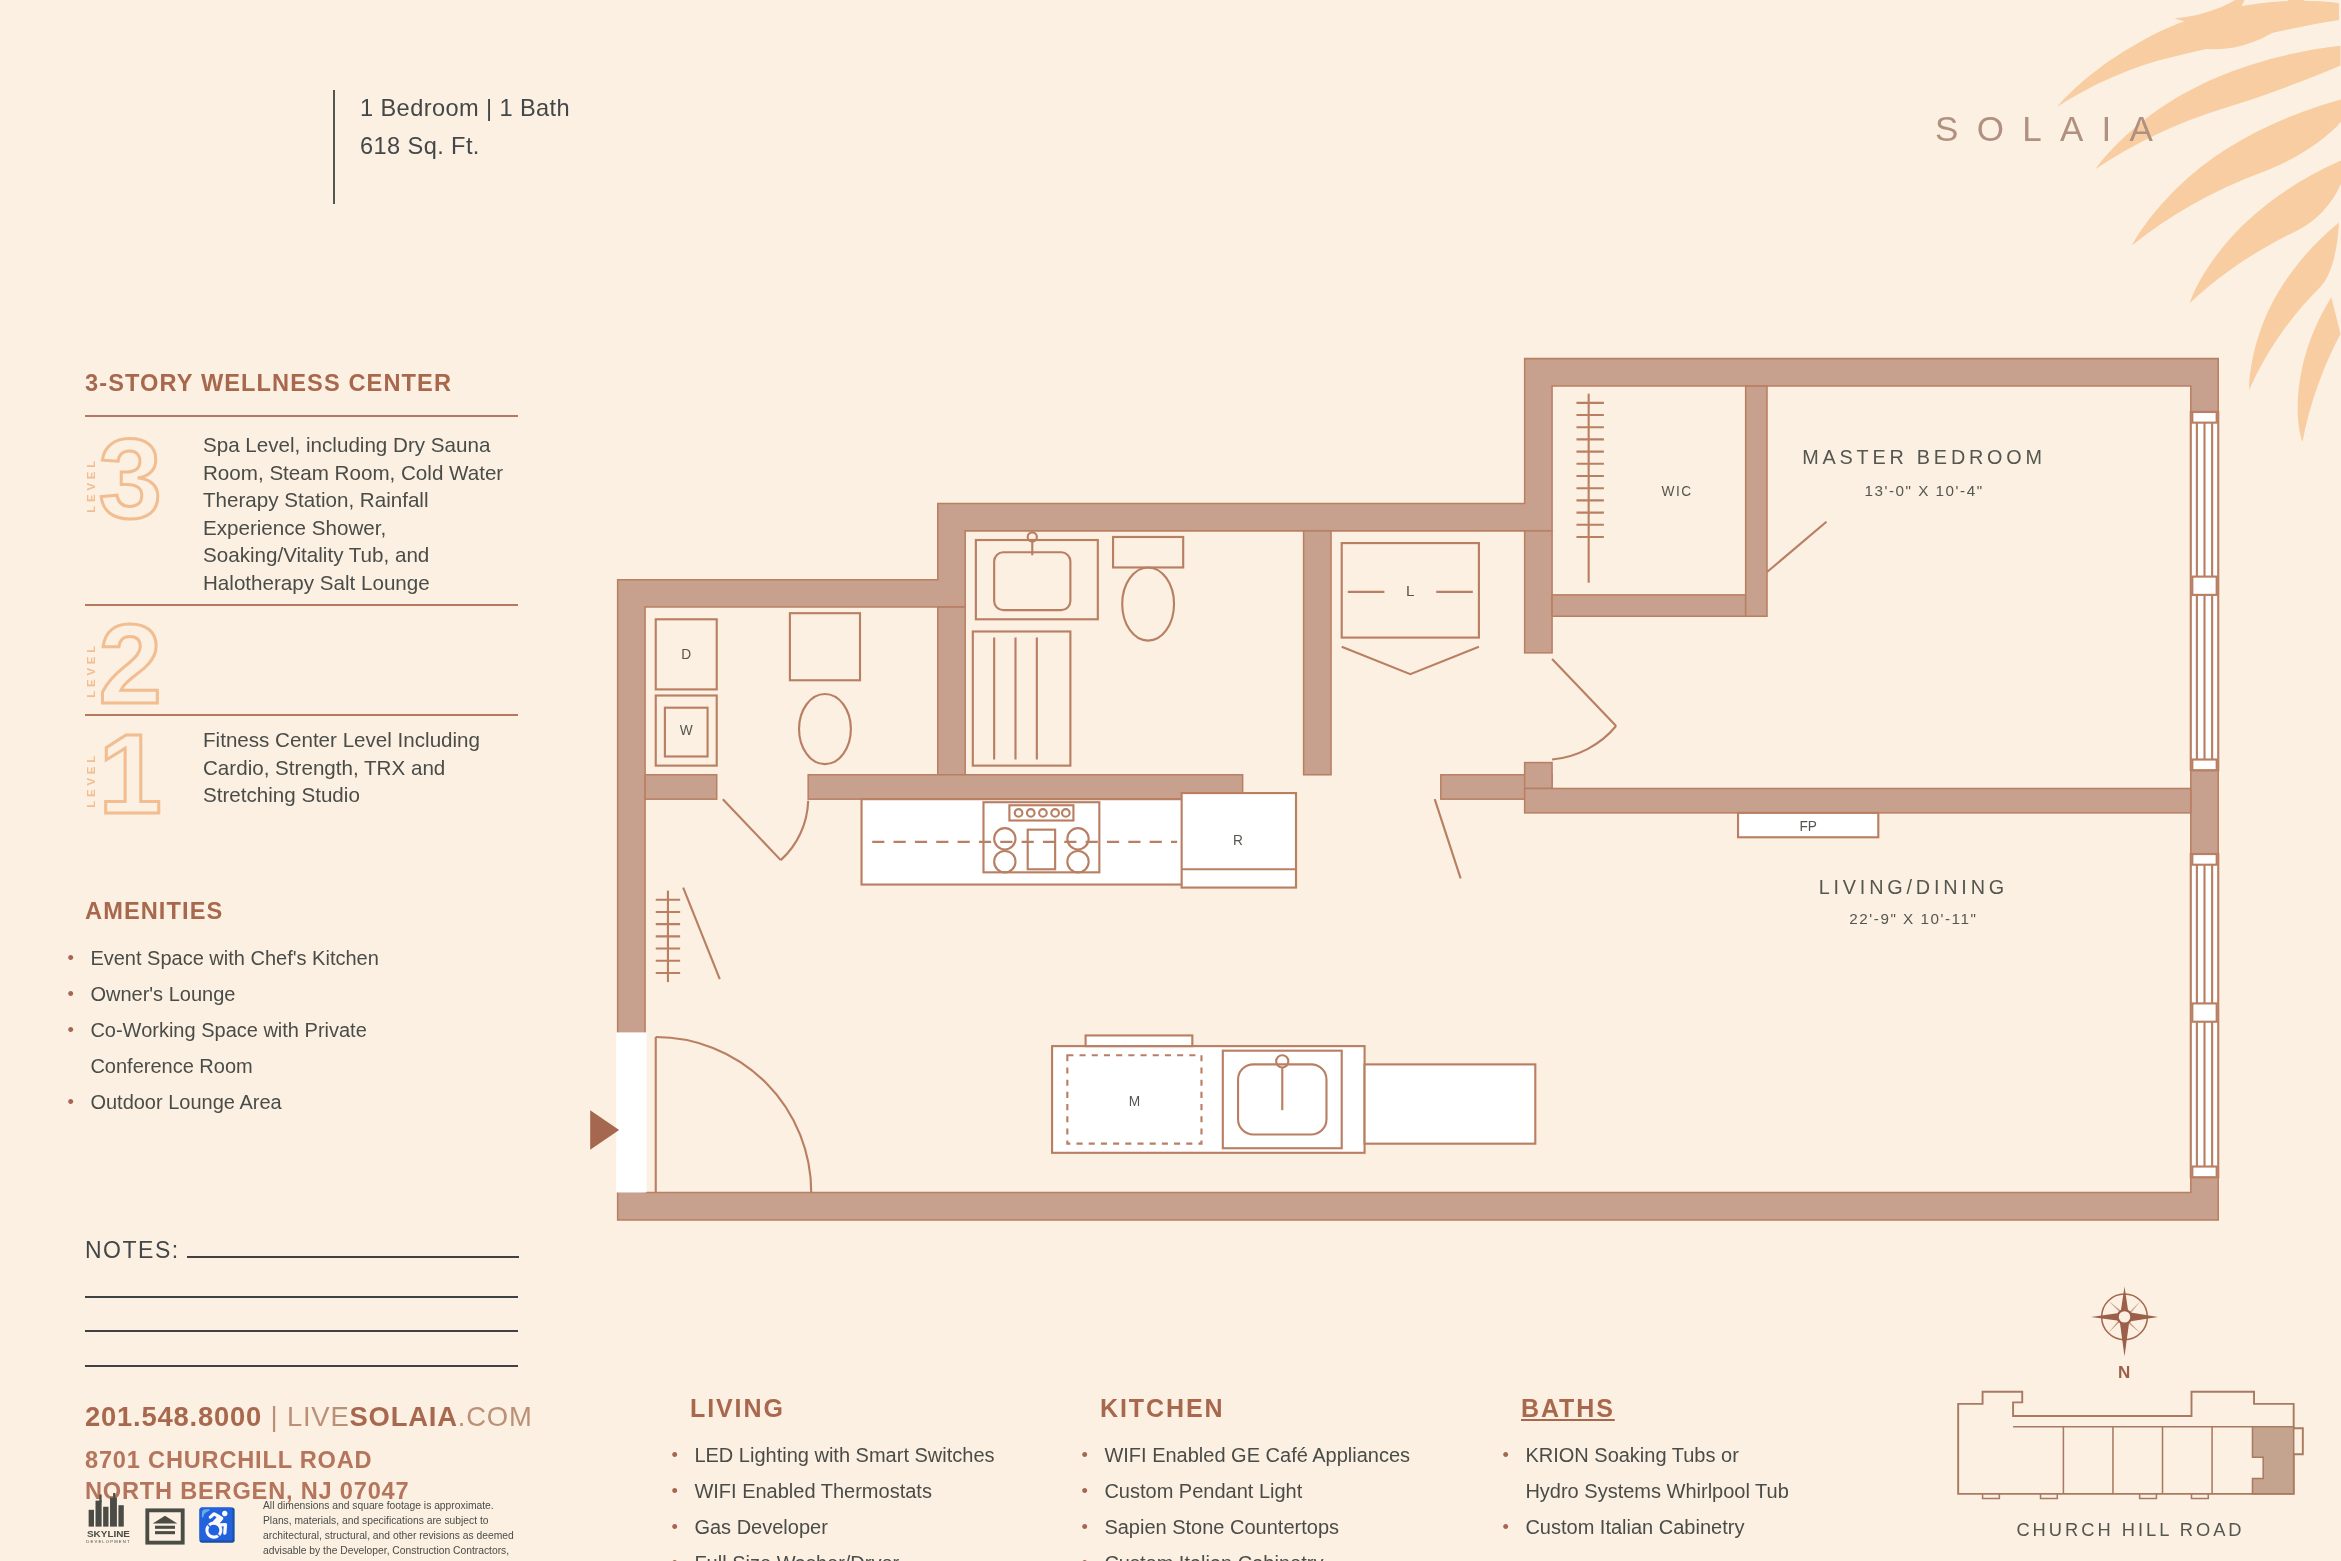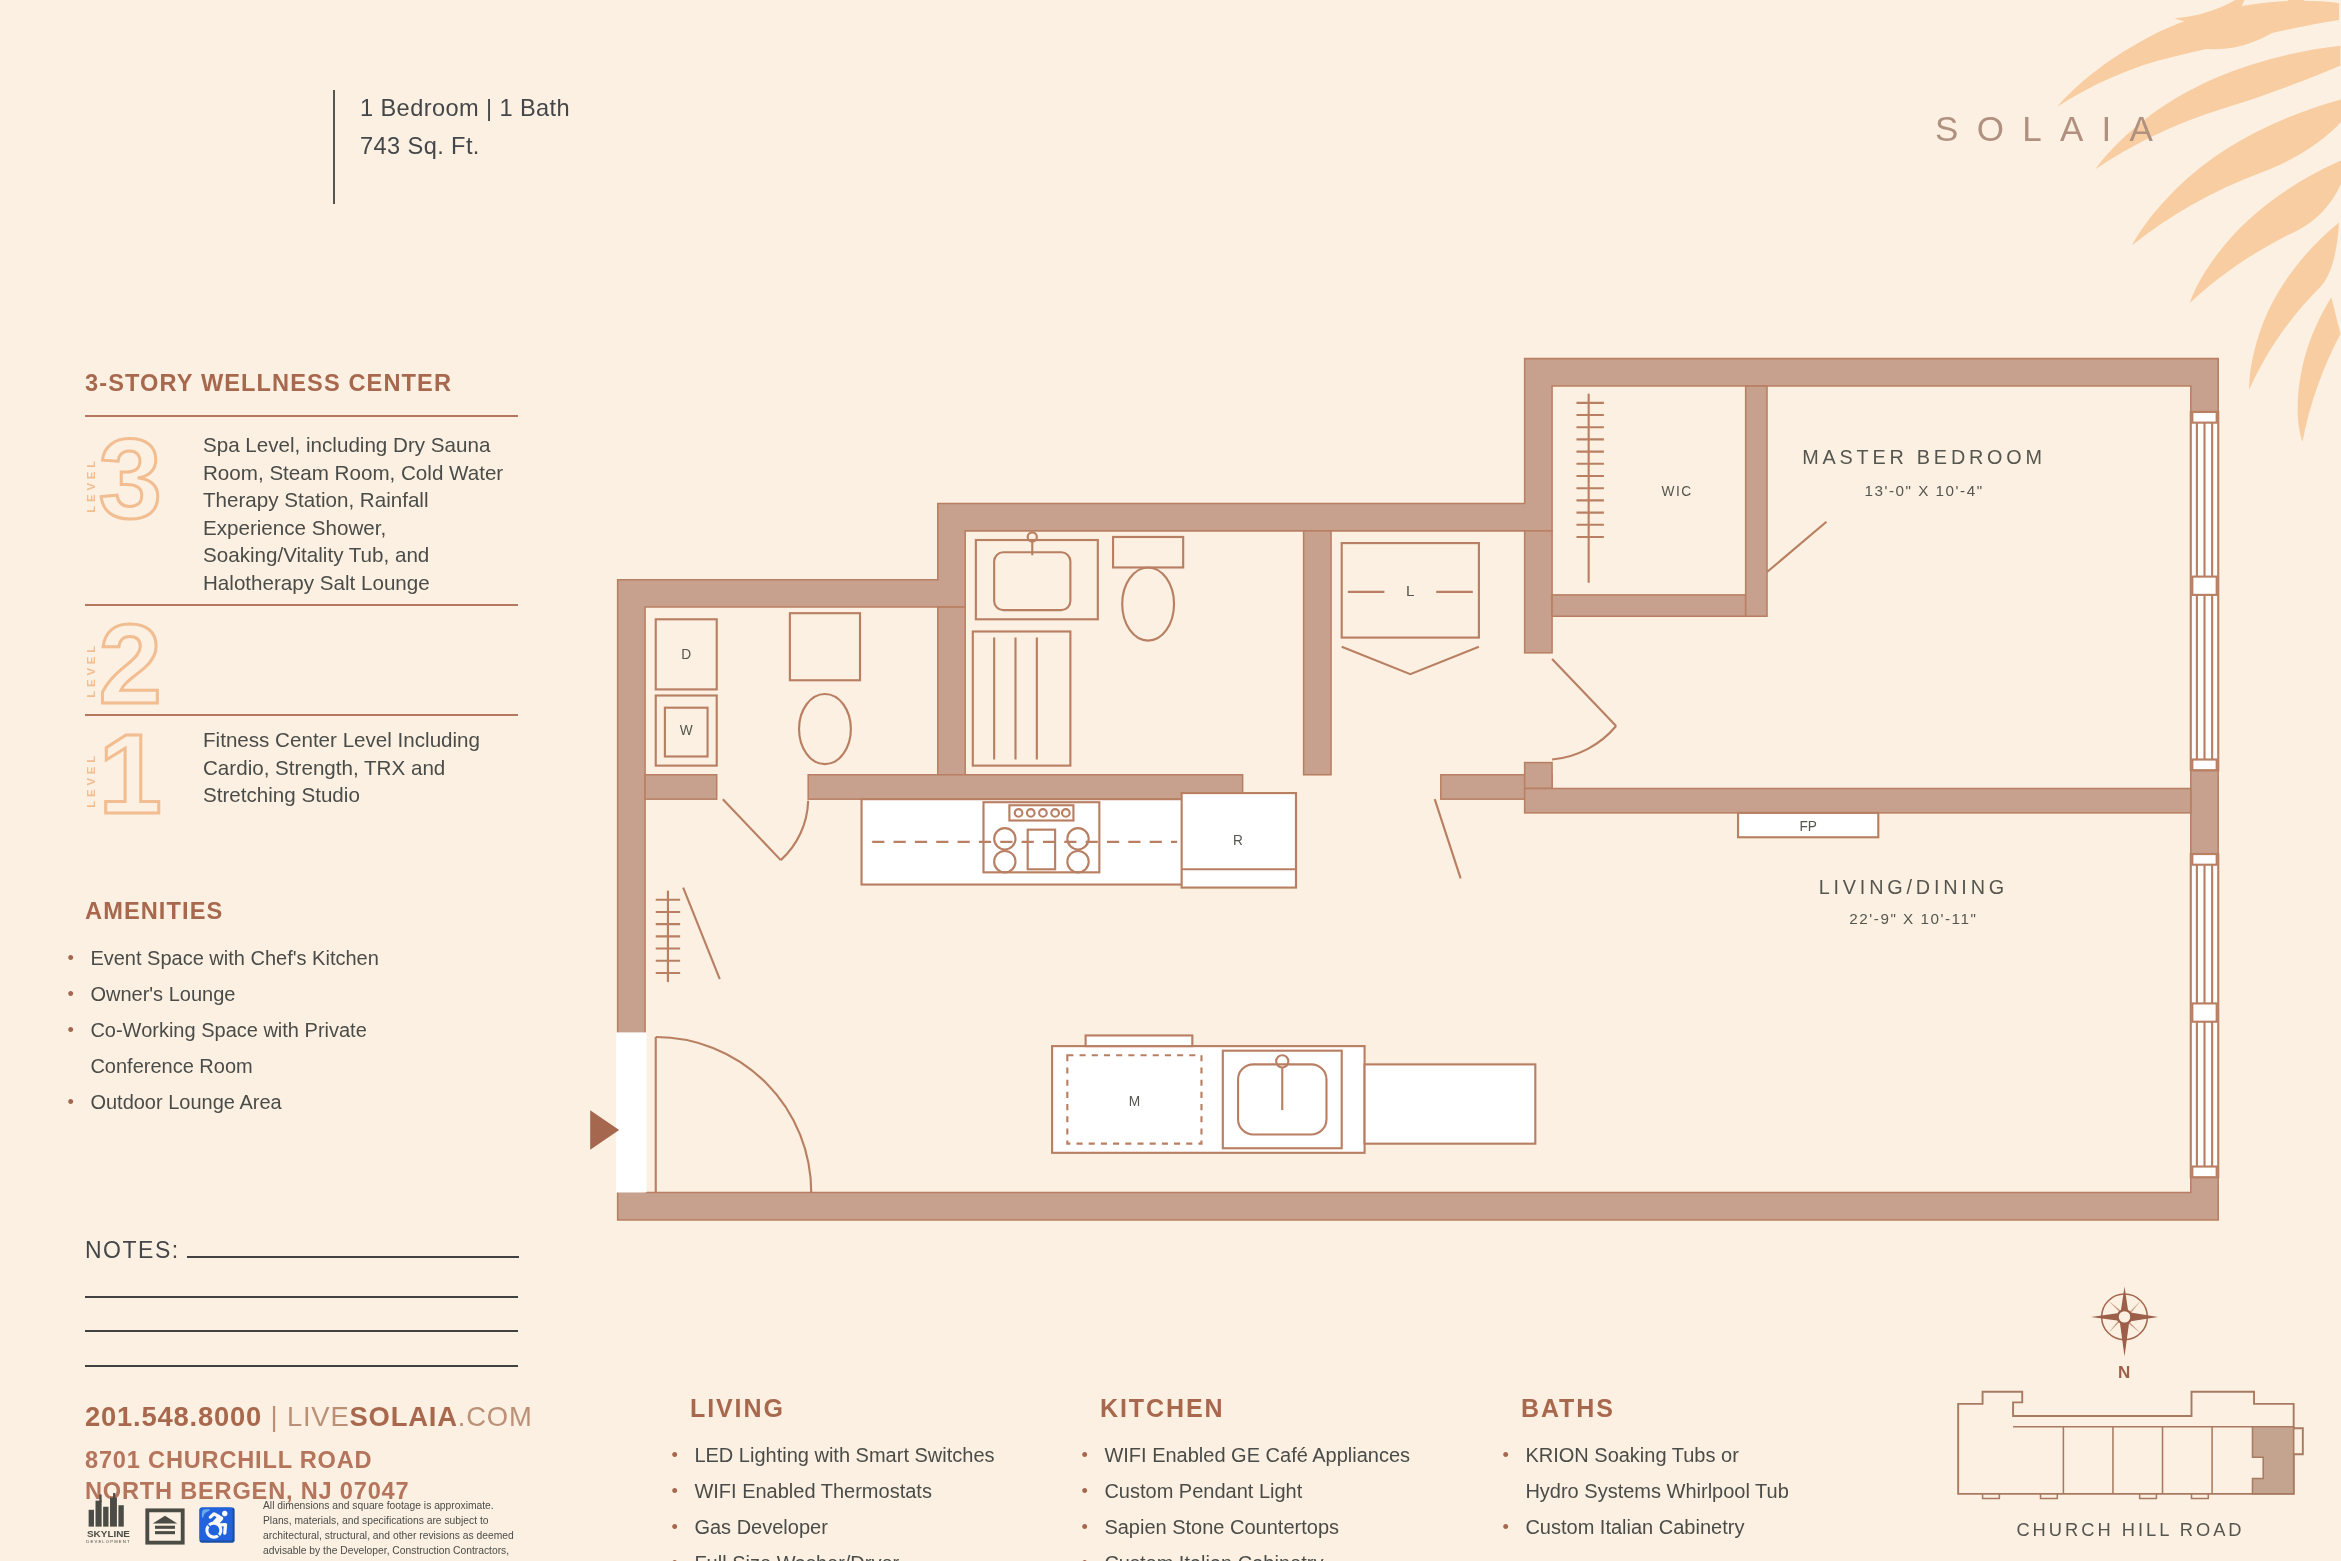--- a/index.html
+++ b/index.html
@@ -54,21 +54,21 @@
       <path d="M676,292 C630,330 592,378 572,436 C562,466 558,492 558,512 C580,462 612,416 652,376 C666,361 674,330 676,292 Z"></path>
       <path d="M666,390 C640,432 624,478 622,528 C621,550 624,568 628,580 C638,528 656,480 678,438 Z"></path>
       <path d="M610,0 C570,30 524,52 472,58 C520,74 572,60 612,26 C622,18 628,8 630,0 Z"></path>
       <path d="M540,0 C515,14 488,22 460,24 C492,36 524,28 548,8 L552,0 Z"></path>
     </g>
   </svg>
 
   <div class="abs hdr-divider"></div>
   <div class="abs unit-info">
     <div>1 Bedroom | 1 Bath</div>
-    <div>743 Sq. Ft.</div>
+    <div>618 Sq. Ft.</div>
   </div>
   <div class="abs brand">SOLAIA</div>
 
   <div class="abs sec-head" style="left:85px;top:370px;text-align:right;">3-STORY WELLNESS CENTER</div>
   <div class="abs rule" style="top:415px;"></div>
 
   <div class="abs level-row" style="top:431px;">
     <div class="lvl-wrap">
       <span class="lvl-label">LEVEL</span>
       <span class="lvl-num">3</span>
@@ -149,21 +149,21 @@
   </ul>
 
   <div class="abs feat-head" style="left:1100px;top:1394px;">KITCHEN</div>
   <ul class="abs blist" style="left:1077px;top:1442px;width:412px;">
     <li>WIFI Enabled GE Café Appliances</li>
     <li>Custom Pendant Light</li>
     <li>Sapien Stone Countertops</li>
     <li>Custom Italian Cabinetry</li>
   </ul>
 
-  <div class="abs feat-head" style="left:1521px;top:1394px;">BATHS</div>
+  <div class="abs feat-head" style="left:1521px;top:1394px;text-decoration:underline;">BATHS</div>
   <ul class="abs blist" style="left:1498px;top:1442px;width:358px;">
     <li>KRION Soaking Tubs or</li>
     <li class="cont">Hydro Systems Whirlpool Tub</li>
     <li>Custom Italian Cabinetry</li>
   </ul>
 
   <svg class="abs" style="left:2071px;top:1275px;" width="107" height="99" viewBox="-70 -55 140 130">
     <circle cx="0" cy="0" r="30" fill="none" stroke="#a5674e" stroke-width="2"></circle>
     <g fill="#c9a088">
       <polygon points="0,0 22,-22 6,-2"></polygon>

